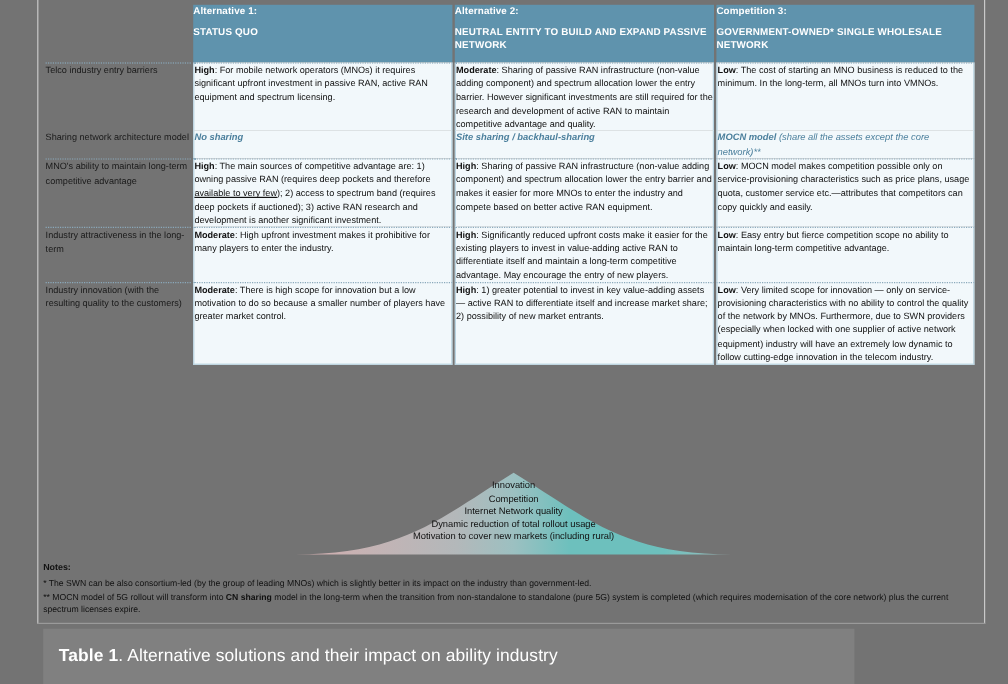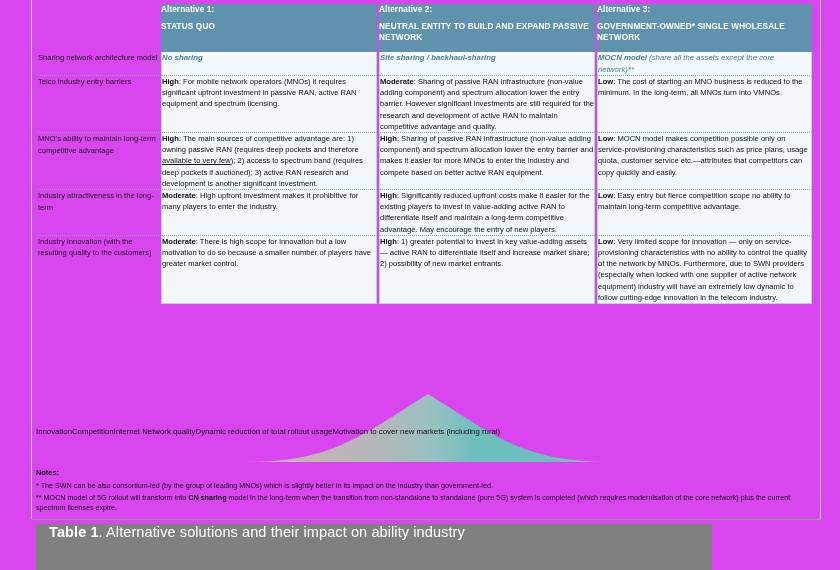--- a/index.html
+++ b/index.html
@@ -6,21 +6,21 @@
   html, body {
     margin: 0; padding: 0;
     width: 840px; height: 570px;
     background: #f2f2f2;
     font-family: "Liberation Sans", sans-serif;
     overflow: hidden;
   }
   #page {
     position: relative;
     width: 840px; height: 570px;
-    background: #d946ef;
+    background: #737373;
   }
 
   
   .left-rule {
     position: absolute;
     left: 31px; top: 0; width: 1px; height: 520px;
     background: #c9c9c9;
   }
   .right-rule {
     position: absolute;
@@ -111,20 +111,21 @@
   #diagram {
     position: absolute;
     left: 36px; top: 392px;
     width: 784px; height: 72px;
   }
   #diagram svg { display: block; }
   #diagram .labels {
     position: absolute;
     left: 0; top: 0; width: 784px; height: 72px;
     display: flex;
+    flex-direction: column;
     align-items: center;
     justify-content: flex-start;
     padding-top: 8px;
     pointer-events: none;
   }
   #diagram .labels div {
     font-size: 7.8px;
     line-height: 10.6px;
     color: #111;
     text-align: center;
@@ -151,21 +152,21 @@
   }
 
   
   #caption {
     position: absolute;
     left: 36px; top: 524px;
     width: 676px; height: 46px;
     background: #808080;
     color: #ffffff;
     display: flex;
-    align-items: flex-start;
+    align-items: center;
     padding-left: 13px;
     font-size: 14.5px;
     letter-spacing: .1px;
   }
   #caption b { font-weight: bold; }
   #caption .cap-text { font-weight: normal; }
 </style>
 </head>
 <body>
 
@@ -187,48 +188,48 @@
         <td class="hdr-blank"></td>
         <td class="hdr">
           <div class="alt">Alternative 1:</div>
           <div class="altname">STATUS QUO</div>
         </td>
         <td class="hdr">
           <div class="alt">Alternative 2:</div>
           <div class="altname">NEUTRAL ENTITY TO BUILD AND EXPAND PASSIVE NETWORK</div>
         </td>
         <td class="hdr">
-          <div class="alt">Alternative 3:</div>
+          <div class="alt">Competition 3:</div>
           <div class="altname">GOVERNMENT-OWNED* SINGLE WHOLESALE NETWORK</div>
+        </td>
+      </tr>
+
+      <tr>
+        <td class="rowlabel">Telco industry entry barriers</td>
+        <td class="cell">
+          <b>High</b><span>: For mobile network operators (MNOs) it requires significant upfront investment in passive RAN, active RAN equipment and spectrum licensing.</span>
+        </td>
+        <td class="cell">
+          <b>Moderate</b><span>: Sharing of passive RAN infrastructure (non-value adding component) and spectrum allocation lower the entry barrier. However significant investments are still required for the research and development of active RAN to maintain competitive advantage and quality.</span>
+        </td>
+        <td class="cell">
+          <b>Low</b><span>: The cost of starting an MNO business is reduced to the minimum. In the long-term, all MNOs turn into VMNOs.</span>
         </td>
       </tr>
 
       <tr>
         <td class="rowlabel first">Sharing network architecture model</td>
         <td class="modelcell">
           <b>No sharing</b><span class="plain"></span>
         </td>
         <td class="modelcell">
           <b>Site sharing / backhaul-sharing</b><span class="plain"></span>
         </td>
         <td class="modelcell">
           <b>MOCN model</b><span class="plain"> (share all the assets except the core network)**</span>
-        </td>
-      </tr>
-
-      <tr>
-        <td class="rowlabel">Telco industry entry barriers</td>
-        <td class="cell">
-          <b>High</b><span>: For mobile network operators (MNOs) it requires significant upfront investment in passive RAN, active RAN equipment and spectrum licensing.</span>
-        </td>
-        <td class="cell">
-          <b>Moderate</b><span>: Sharing of passive RAN infrastructure (non-value adding component) and spectrum allocation lower the entry barrier. However significant investments are still required for the research and development of active RAN to maintain competitive advantage and quality.</span>
-        </td>
-        <td class="cell">
-          <b>Low</b><span>: The cost of starting an MNO business is reduced to the minimum. In the long-term, all MNOs turn into VMNOs.</span>
         </td>
       </tr>
 
       <tr>
         <td class="rowlabel">MNO's ability to maintain long-term competitive advantage</td>
         <td class="cell">
           <b>High</b><span>: The main sources of competitive advantage are: 1) owning passive RAN (requires deep pockets and therefore </span><u>available to very few</u><span>); 2) access to spectrum band (requires deep pockets if auctioned); 3) active RAN research and development is another significant investment.</span>
         </td>
         <td class="cell">
           <b>High</b><span>: Sharing of passive RAN infrastructure (non-value adding component) and spectrum allocation lower the entry barrier and makes it easier for more MNOs to enter the industry and compete based on better active RAN equipment.</span>

